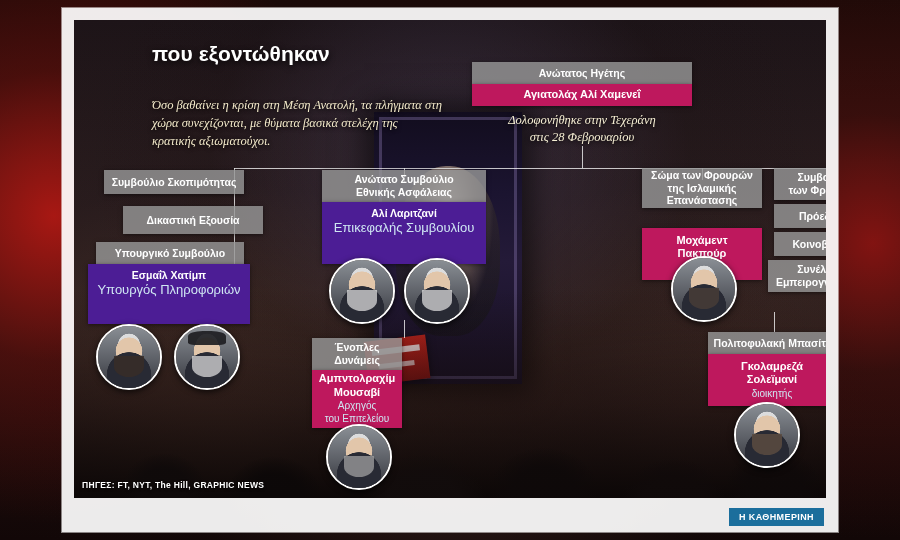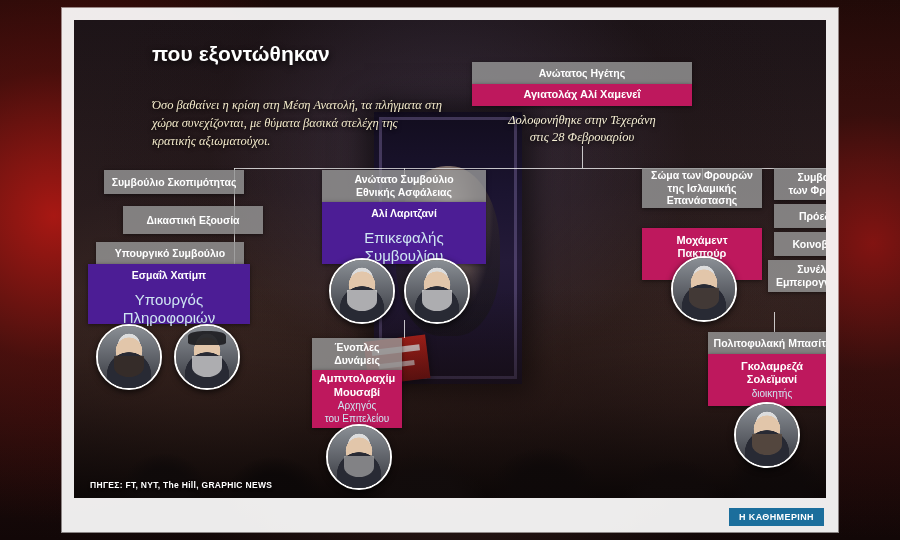--- a/index.html
+++ b/index.html
@@ -216,21 +216,21 @@
     background: #4c1d95;
     color: #fff;
     text-align: center;
     font-size: 10px;
     line-height: 1.2;
     padding: 5px 3px;
     box-sizing: border-box;
   }
   .split > .half + .half { border-left: 1px solid rgba(255,255,255,0.35); }
   .split .nm { font-weight: bold; font-size: 10.5px; }
-  .split .rl { color: #cfe6f3; font-size: 15px; margin-top: 9px; }
+  .split .rl { color: #cfe6f3; font-size: 13px; margin-top: 0; }
 
   
   .ln {
     position: absolute;
     background: rgba(255,255,255,0.75);
   }
   .ln.h { height: 1px; }
   .ln.v { width: 1px; }
 
   
@@ -437,18 +437,18 @@
         <span class="nm">Γκολαμρεζά</span>
         <span class="nm">Σολεϊμανί</span>
         <span class="rl">διοικητής</span>
       </div>
       <div class="pf" style="left:660px; top:382px; width:62px; height:62px;">
         <div class="face"></div>
         <div class="beard" style="background:rgba(90,75,65,0.85);"></div>
 
       </div>
 
-      <div class="sources" style="left:16px; bottom:8px;">ΠΗΓΕΣ: FT, NYT, The Hill, GRAPHIC NEWS</div>
+      <div class="sources" style="left:8px; bottom:8px;">ΠΗΓΕΣ: FT, NYT, The Hill, GRAPHIC NEWS</div>
     </div>
 
     <div class="logo">Η ΚΑΘΗΜΕΡΙΝΗ</div>
   </div>
 </div>
 
 </body></html>

